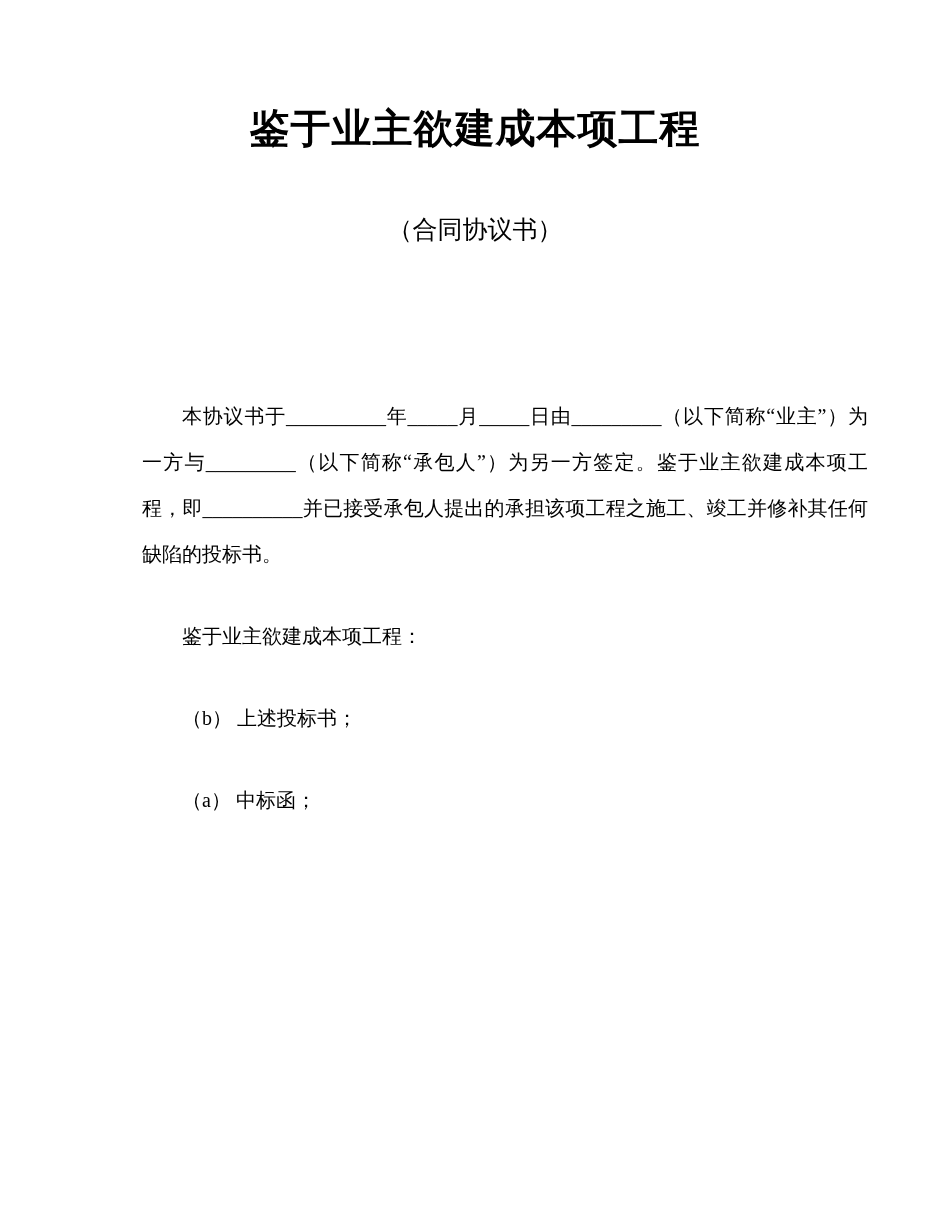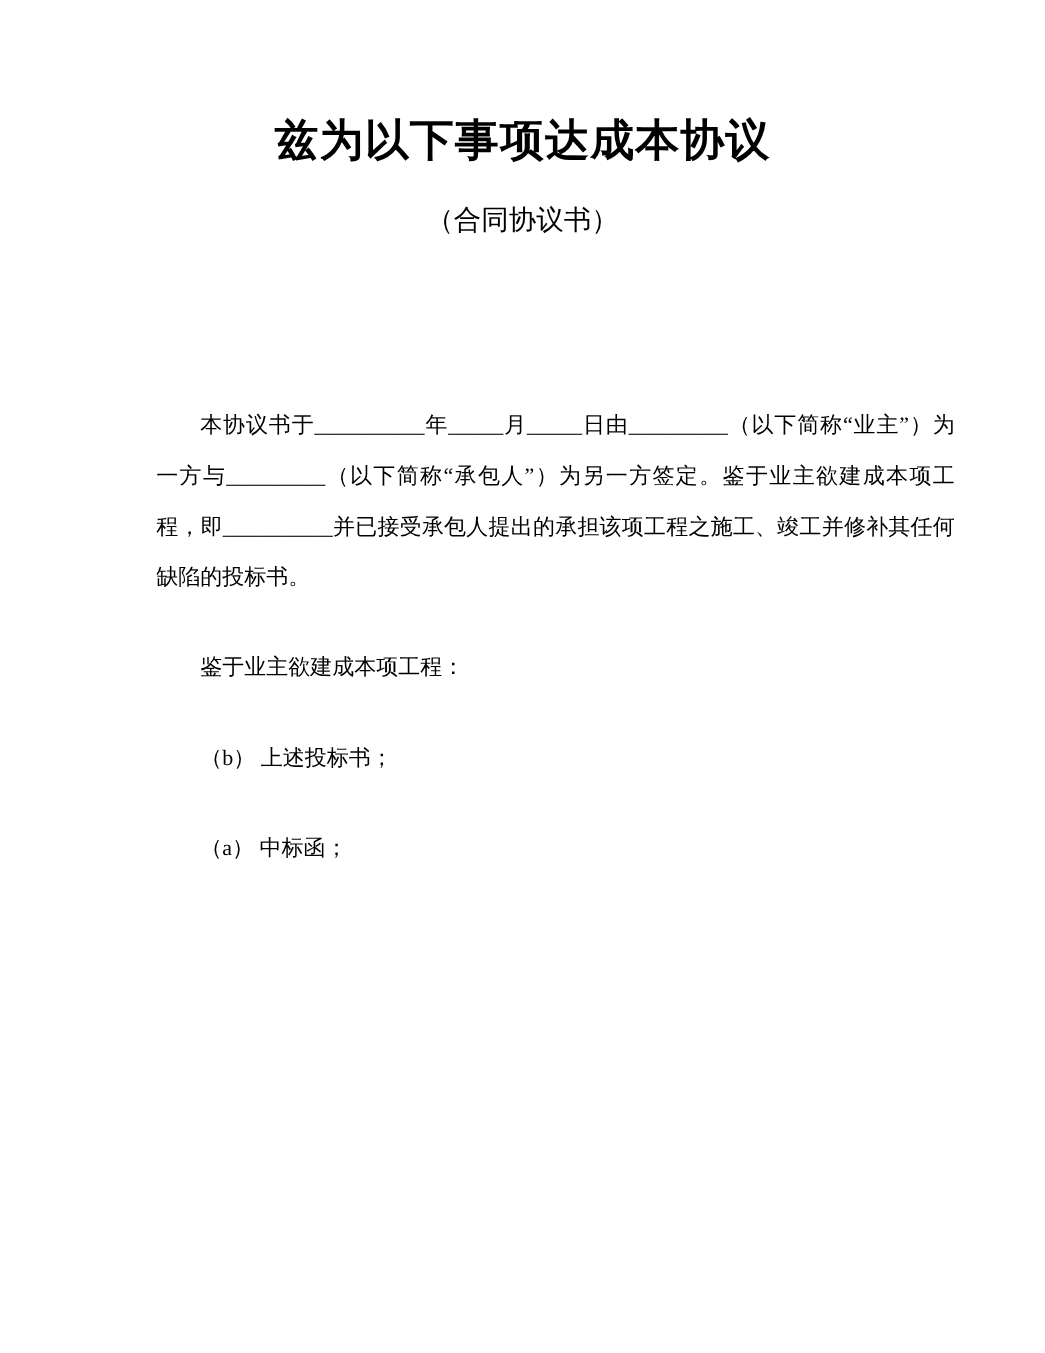--- a/index.html
+++ b/index.html
@@ -21,21 +21,21 @@
     padding-top: 106px;
     text-align: center;
     font-family: "DejaVu Sans", "Liberation Sans", sans-serif;
     font-weight: bold;
     font-size: 40px;
     line-height: 44px;
     letter-spacing: 1px;
     color: #000000;
   }
   .doc-subtitle {
-    margin-top: 36px;
+    margin-top: 65px;
     text-align: center;
     font-size: 25px;
     line-height: 30px;
     color: #000000;
   }
   .doc-body {
     margin: 148px 82px 0 142px; 
   }
   .doc-body p {
     margin: 0 0 36px 0;
@@ -44,21 +44,21 @@
     text-align: justify;
     text-indent: 2em;
     color: #000000;
     word-break: break-all;
   }
 </style>
 </head>
 <body>
 
 <div class="page">
-  <h1 class="doc-title">兹为以下事项达成本协议</h1>
+  <h1 class="doc-title">鉴于业主欲建成本项工程</h1>
 
   <div class="doc-subtitle">（合同协议书）</div>
 
   <div class="doc-body">
     <p>本协议书于__________年_____月_____日由_________（以下简称“业主”）为一方与_________（以下简称“承包人”）为另一方签定。鉴于业主欲建成本项工程，即__________并已接受承包人提出的承担该项工程之施工、竣工并修补其任何缺陷的投标书。</p>
 
     <p>鉴于业主欲建成本项工程：</p>
 
 
 

